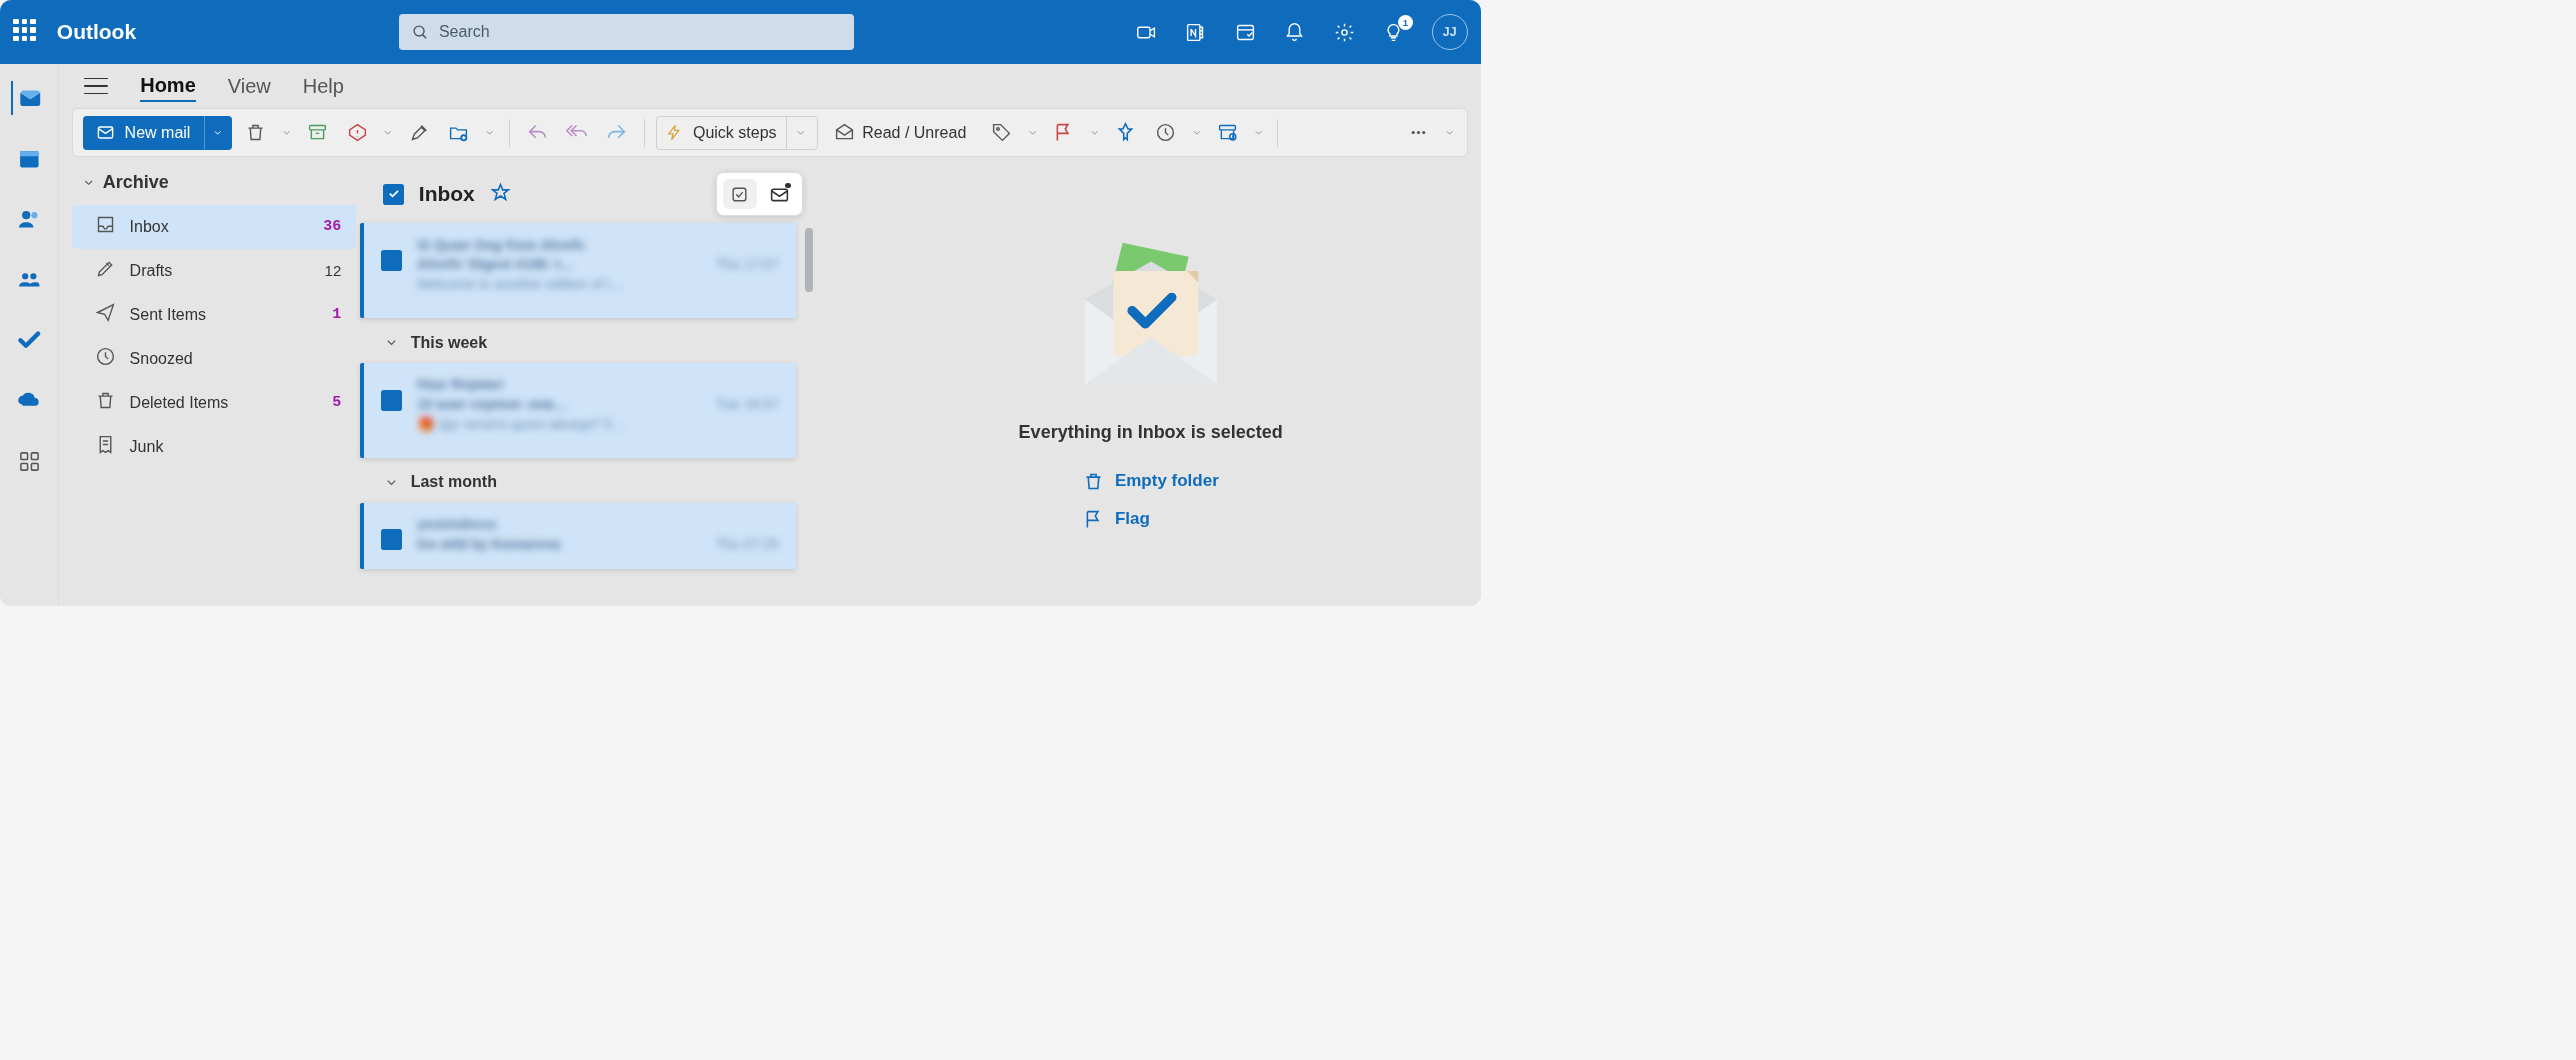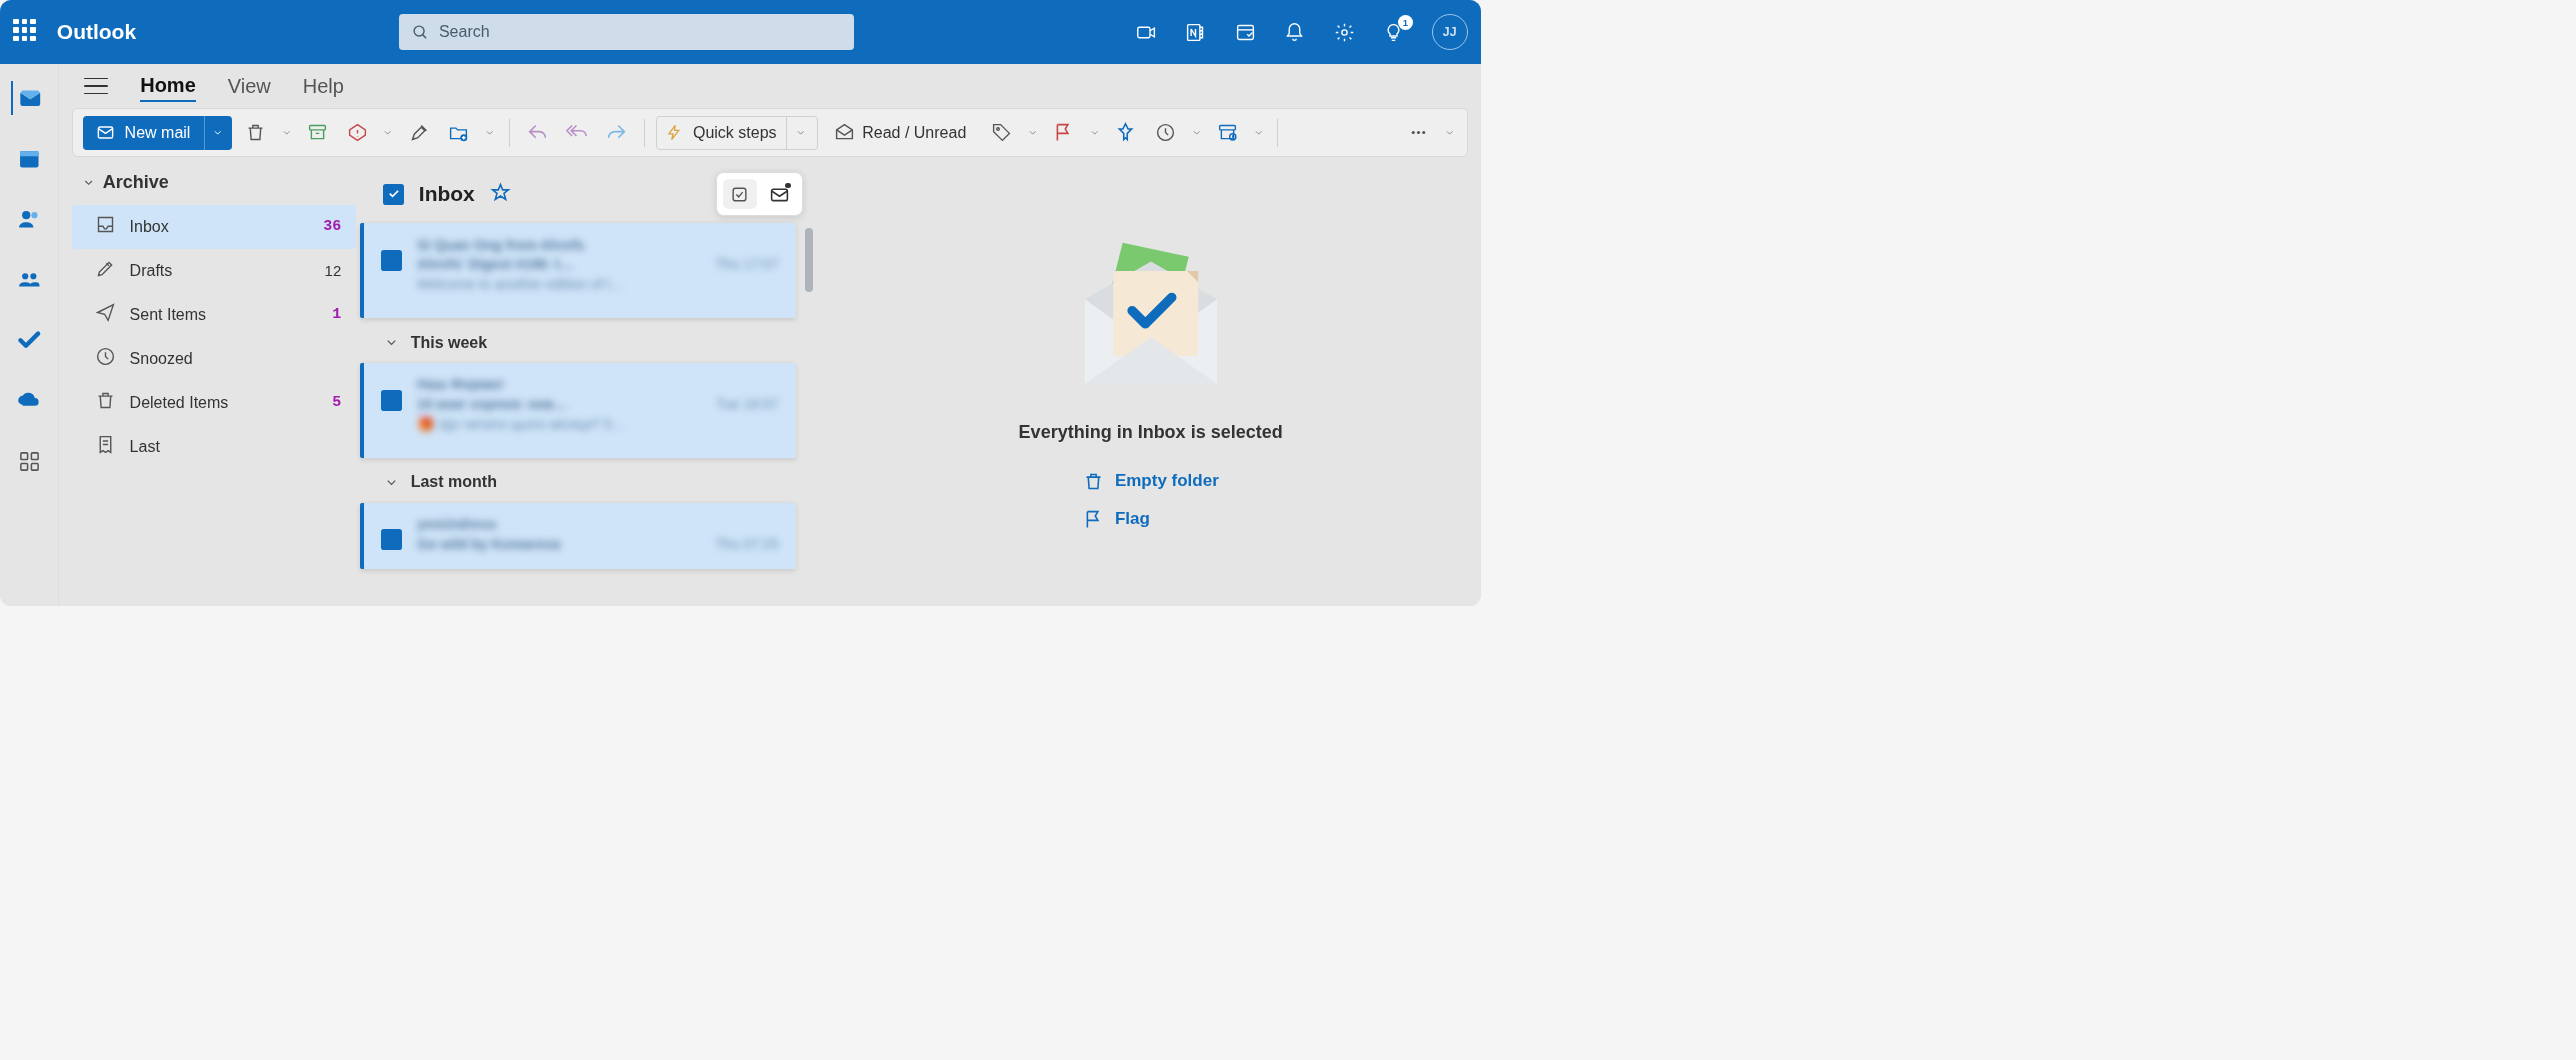--- a/index.html
+++ b/index.html
@@ -422,21 +422,21 @@
                     <path d="M4 7h16M9 7V4h6v3M6 7l1 13h10l1-13"></path>
                   </svg></span>
     <span>Deleted Items</span>
     <span class="count bold">5</span>
               </div>
               <div class="folder">
                 <span><svg width="21" height="21" viewBox="0 0 24 24" fill="none" stroke="#555" stroke-width="1.6">
                     <path d="M6 3h12v18l-3-2-3 2-3-2-3 2V3z"></path>
                     <path d="M9 8h6M9 12h6"></path>
                   </svg></span>
-    <span>Last</span>
+    <span>Junk</span>
     <span class="count "></span>
               </div>
             </div>
         </div>
 
         <div class="msglist">
           <div class="msglist-header">
             <div class="select-box">
                 <svg width="13.3" height="13.3" viewBox="0 0 24 24" fill="none" stroke="#fff" stroke-width="3">
                   <path d="M5 12l5 5L20 7"></path>

